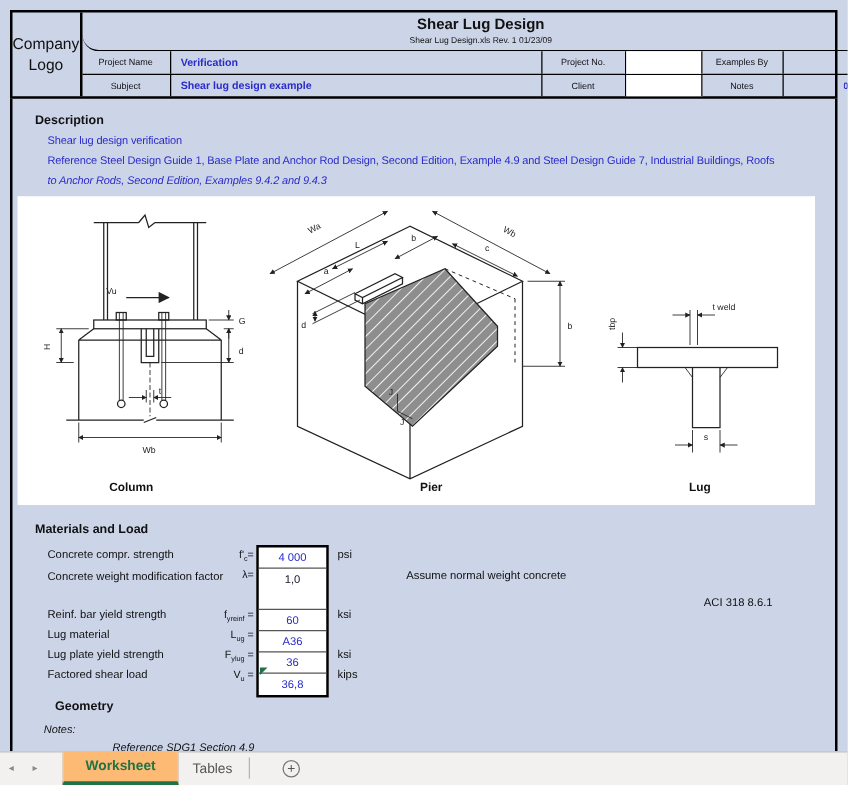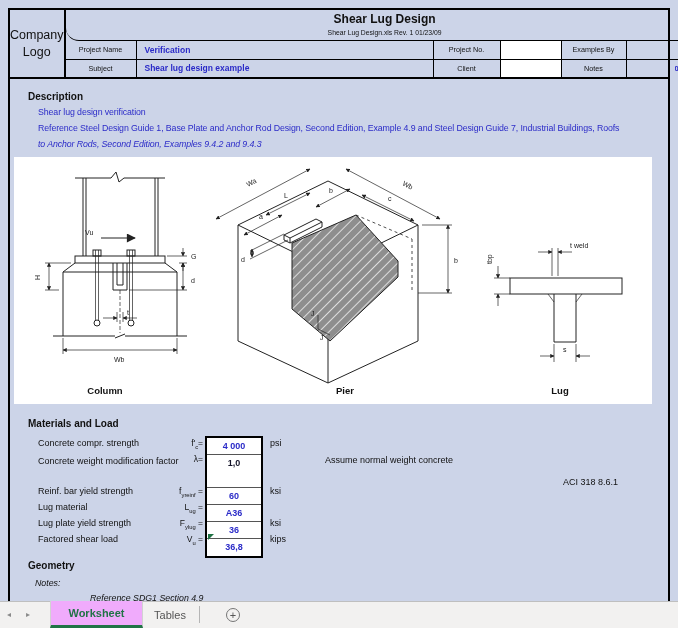--- a/index.html
+++ b/index.html
@@ -44,34 +44,34 @@
   svg .s{stroke:#222;stroke-width:1;fill:none;}
   svg .thin{stroke:#222;stroke-width:0.7;fill:none;}
   svg .dash{stroke:#222;stroke-width:0.7;fill:none;stroke-dasharray:4 2;}
   svg .hid{stroke:#222;stroke-width:0.8;fill:none;stroke-dasharray:3 3;}
 
   
   .mat-label{font-size:9px;}
   .mat-sym{font-size:8.5px;text-align:right;width:103px;}
   .mat-sym sub{font-size:5.8px;}
   .valbox{left:205px;top:436px;width:58px;border:2px solid #000;background:#fff;}
-  .vrow{line-height:16px;height:16px;text-align:center;font-size:9px;font-weight:bold;border-top:1px solid #555;}
+  .vrow{line-height:16px;height:16px;text-align:center;font-size:9px;font-weight:normal;border-top:1px solid #555;}
   .vrow:first-child{border-top:none;}
   .vrow.tall{height:32px;}
   .vrow.last{height:17px;line-height:17px;}
   .unit{font-size:9px;}
   .flag{width:0;height:0;border-top:6px solid #1f7244;border-right:6px solid transparent;}
 
   
   .note{font-size:8.8px;font-style:italic;}
 
   
   .tabstrip{left:0;top:601px;width:678px;height:27px;background:#f2f1f0;border-top:1px solid #bfbfbf;}
   .sheettab{top:601px;height:27px;display:flex;align-items:center;justify-content:center;font-size:11px;}
-  .tab-active{left:50px;width:93px;background:#f0abfc;border-left:1px solid #d2d2d2;border-right:1px solid #d2d2d2;
+  .tab-active{left:50px;width:93px;background:#fdba74;border-left:1px solid #d2d2d2;border-right:1px solid #d2d2d2;
               border-bottom:3px solid #217346;color:#217346;font-weight:bold;}
   .tab-idle{left:143px;width:54px;color:#555;}
   .tabdiv{left:199px;top:606px;width:1px;height:17px;background:#b5b5b5;}
   .navarrow{top:601px;height:27px;display:flex;align-items:center;font-size:8px;color:#8a8a8a;}
   .addbtn{left:226px;top:608px;width:14px;height:14px;border:1px solid #767676;border-radius:50%;
           color:#555;font-size:11px;line-height:12px;text-align:center;}
 </style>
 </head>
 <body>
 
@@ -270,21 +270,21 @@
   <div class="abs flag" style="left:208px;top:534px;"></div>
 
   <div class="abs unit" style="left:270px;top:438px;">psi</div>
   <div class="abs unit" style="left:270px;top:486px;">ksi</div>
   <div class="abs unit" style="left:270px;top:518px;">ksi</div>
   <div class="abs unit" style="left:270px;top:534px;">kips</div>
 
   <div class="abs unit nowrap" style="left:325px;top:455px;">Assume normal weight concrete</div>
   <div class="abs unit nowrap" style="left:563px;top:455px;margin-top:22px;">ACI 318 8.6.1</div>
 
-  <div class="abs sec-head" style="left:28px;top:560px;">Geometry</div>
+  <div class="abs sec-head" style="left:44px;top:560px;">Geometry</div>
   <div class="abs note" style="left:35px;top:578px;">Notes:</div>
   <div class="abs note nowrap" style="left:90px;top:593px;">Reference SDG1 Section 4.9</div>
 
   <div class="abs tabstrip"></div>
   <div class="abs navarrow" style="left:7px;">◂</div>
   <div class="abs navarrow" style="left:26px;">▸</div>
   <div class="abs sheettab tab-active">Worksheet</div>
   <div class="abs sheettab tab-idle">Tables</div>
   <div class="abs tabdiv"></div>
   <div class="abs addbtn">+</div>

